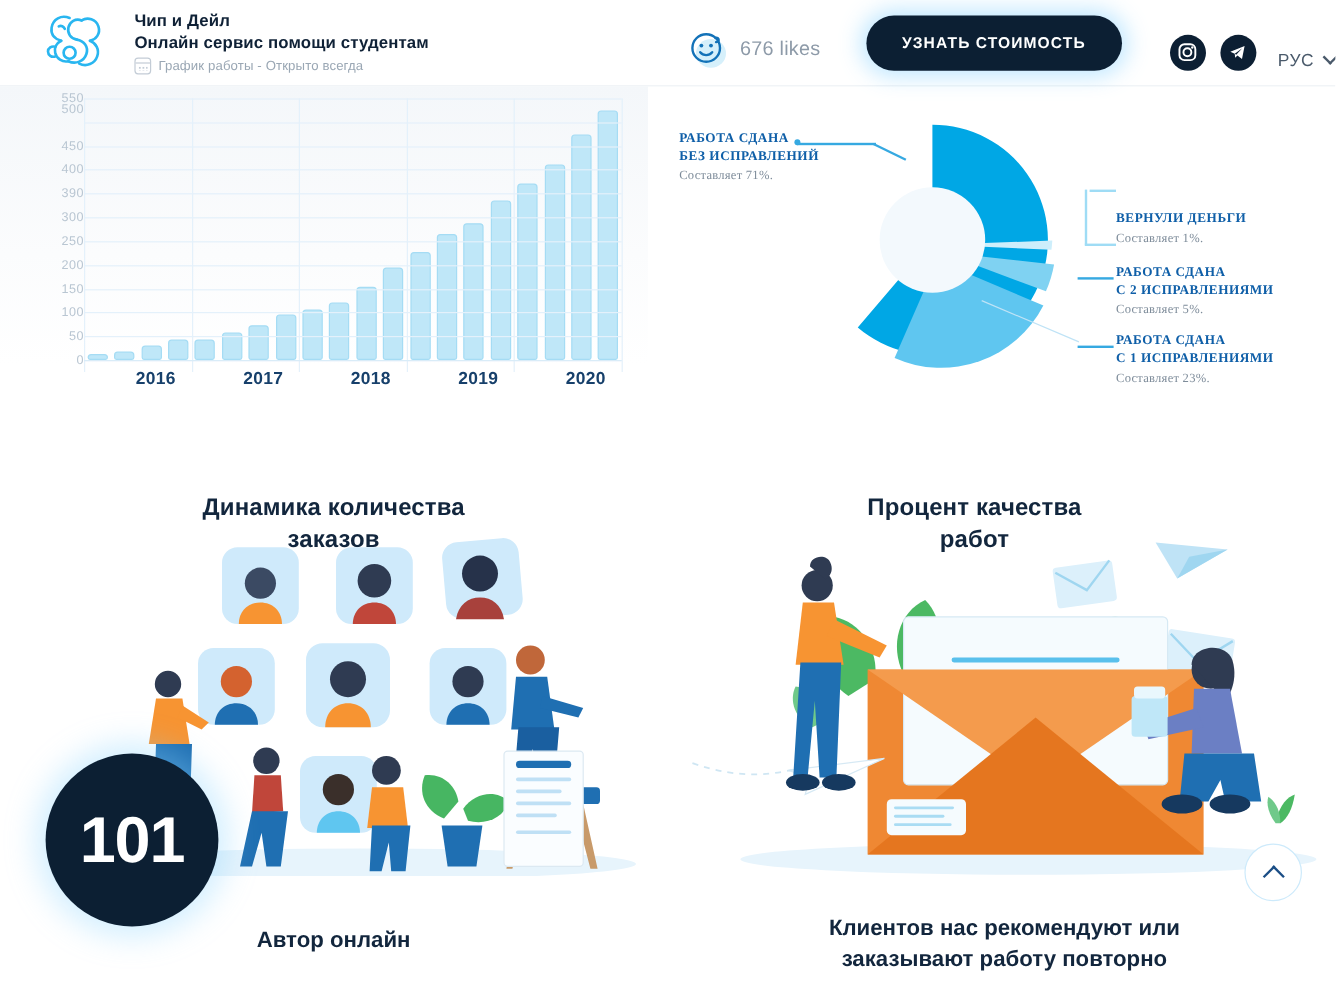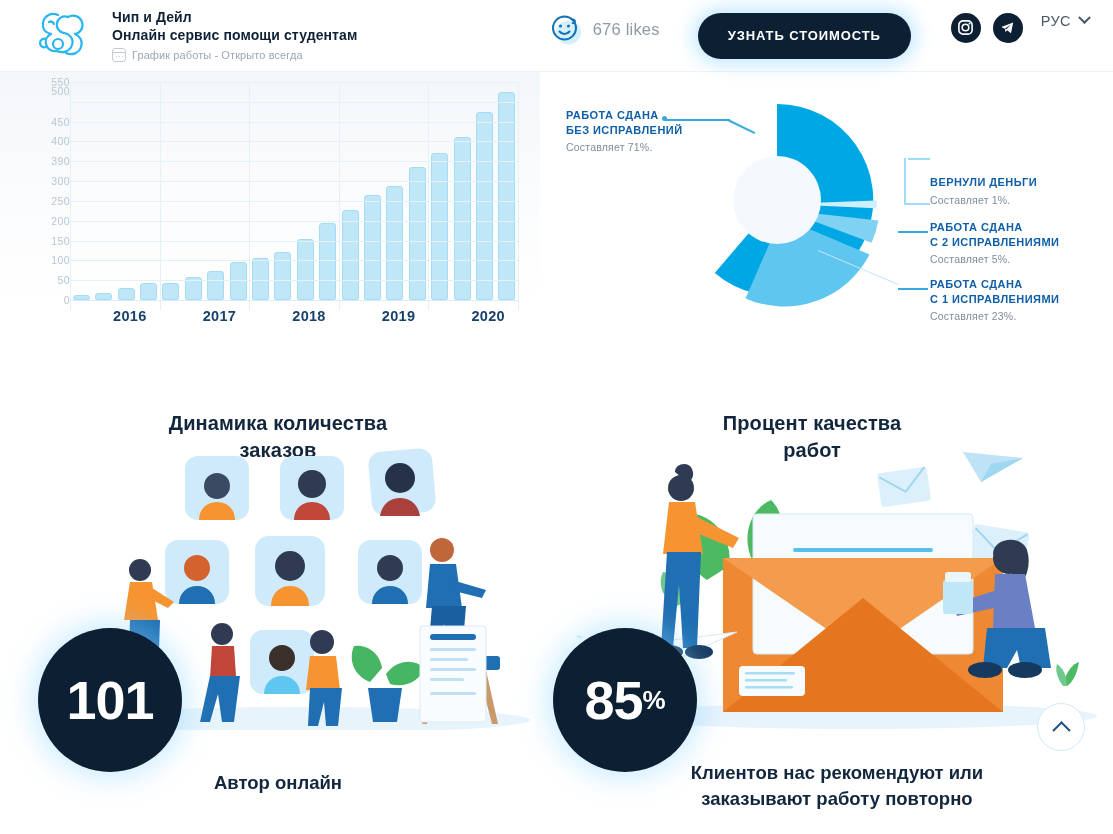--- a/index.html
+++ b/index.html
@@ -30,21 +30,21 @@
   .brand-text { margin-left: 6px; }
   .brand-name { font-size: 14px; font-weight: bold; color: #0f2136; letter-spacing: .1px; line-height: 17px; }
   .brand-sub  { font-size: 14px; font-weight: bold; color: #0f2136; letter-spacing: .1px; line-height: 18px; }
   .brand-hours { display: flex; align-items: center; gap: 6px; margin-top: 4px; }
   .brand-hours .hours-text { font-size: 11px; color: #9aa7b4; letter-spacing: .1px; }
   .cal-icon { width: 14px; height: 14px; border: 1.4px solid #c3ccd6; border-radius: 3px; position: relative; }
   .cal-icon::before { content:""; position:absolute; left:0; right:0; top:2.6px; height:1.3px; background:#c3ccd6; }
   .cal-icon::after { content:""; position:absolute; left:2px; right:2px; bottom:2px; height:4px;
      background-image: radial-gradient(#c3ccd6 .6px, transparent .7px); background-size: 3px 3px; }
 
-  .header-right { margin-left: auto; display: flex; align-items: flex-start; gap: 0; padding-right: 24px; }
+  .header-right { margin-left: auto; display: flex; align-items: flex-end; gap: 0; }
   .likes { display: flex; align-items: center; gap: 10px; margin-right: 38px; }
   .smiley { width: 34px; height: 34px; position: relative; }
   .likes-count { font-size: 16.5px; color: #8d9aa8; letter-spacing: .2px; }
 
   .cta {
     height: 46px; padding: 0 30px; border: none; border-radius: 23px;
     background: #0c1f33; color: #ffffff;
     font-family: "Liberation Sans", sans-serif;
     font-size: 13px; font-weight: bold; letter-spacing: .9px;
     cursor: pointer;
@@ -89,21 +89,21 @@
     position: absolute; text-align: center; font-size: 20px; font-weight: bold;
     color: #12263d; line-height: 27px; letter-spacing: .1px;
   }
   .bar-title { left: 78px; top: 338px; width: 400px; }
   .donut-title { left: 612px; top: 338px; width: 400px; }
 
   
   .donut-panel { position: absolute; left: 556px; top: 0; width: 557px; height: 330px; }
   .donut-svg { position: absolute; left: 115px; top: 28px; }
 
-  .dlabel { position: absolute; }
+  .dlabel { position: absolute; font-family: Liberation Serif, serif; }
   .dlabel .t1 { font-size: 11px; font-weight: bold; color: #0f5fa8; letter-spacing: .45px; line-height: 14.5px; white-space: nowrap; }
   .dlabel .t2 { font-size: 10.5px; color: #7e8c9a; letter-spacing: .2px; margin-top: 4px; white-space: nowrap; }
   .dl-a { left: 10px; top: 36px; }
   .dl-b { left: 374px; top: 103px; }
   .dl-c { left: 374px; top: 148px; }
   .dl-d { left: 374px; top: 205px; }
   .leader { position: absolute; background: #36a9e1; }
 
   
   .stats-row { position: absolute; top: 430px; left: 0; width: 1113px; height: 404px; }
@@ -480,24 +480,20 @@
           <rect x="386" y="150" width="30" height="34" rx="3" fill="#bfe7f8"></rect>
           <rect x="388" y="142" width="26" height="10" rx="3" fill="#e9f7fd"></rect>
           <ellipse cx="428" cy="240" rx="17" ry="8" fill="#16395f"></ellipse>
           <ellipse cx="468" cy="240" rx="17" ry="8" fill="#16395f"></ellipse>
         </g>
 
         <path d="M506 254c4-14 10-20 16-22-2 12-6 20-12 24z" fill="#4cb963"></path>
         <path d="M506 256c-6-8-8-16-6-22 6 4 10 12 10 22z" fill="#6fc98a"></path>
       </svg>
 
-      <div class="badge badge-right" style="left:-4px;">
-        <span class="badge-num">85</span>
-          <span class="badge-pct">%</span>
-      </div>
       <div class="stat-caption cap-right">
         <span>Клиентов нас рекомендуют или</span><br>
         <span>заказывают работу повторно</span>
       </div>
     </div>
   </div>
 
   <div class="to-top">
     <span class="up"></span>
   </div>

